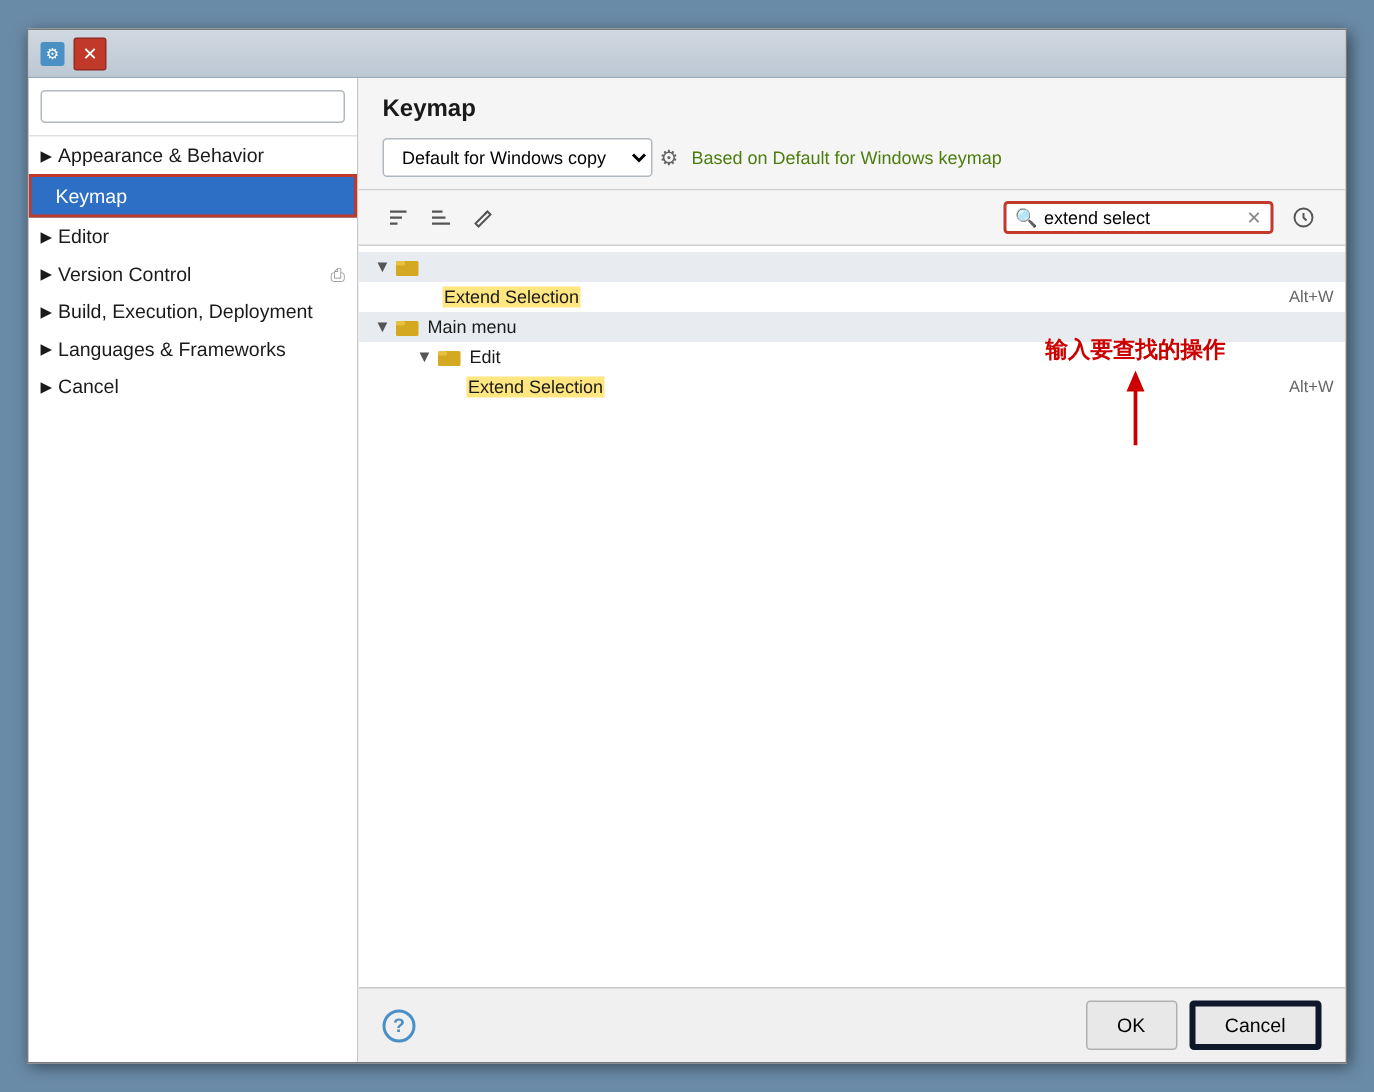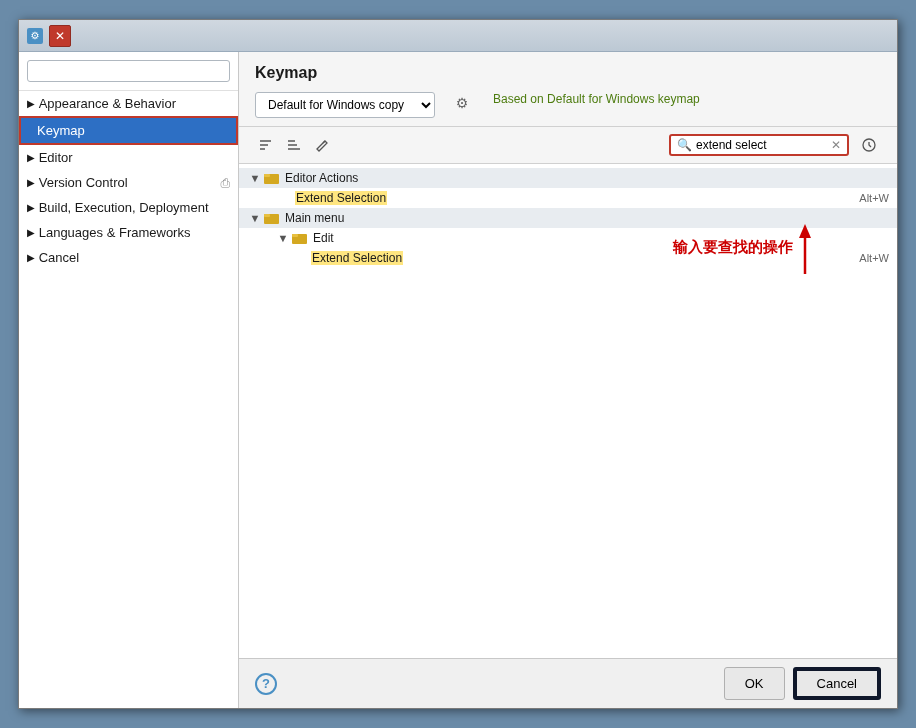--- a/index.html
+++ b/index.html
@@ -125,22 +125,22 @@
       flex-shrink: 0;
     }
     .main-title {
       font-size: 16px;
       font-weight: bold;
       color: #1a1a1a;
       margin-bottom: 10px;
     }
     .keymap-bar {
       display: flex;
-      align-items: flex-start;
-      gap: 16px;
+      align-items: center;
+      gap: 0;
       margin-bottom: 0;
     }
     .keymap-select {
       padding: 4px 8px;
       border: 1px solid #b0b8c0;
       border-radius: 3px;
       font-size: 12px;
       background: white;
       cursor: pointer;
       min-width: 180px;
@@ -397,39 +397,38 @@
         <div class="search-history-btn" title="History">
           <svg width="14" height="14" viewBox="0 0 14 14">
             <circle cx="7" cy="7" r="6" fill="none" stroke="#555" stroke-width="1.3"></circle>
             <path d="M7 4 L7 7 L9 9" fill="none" stroke="#555" stroke-width="1.3"></path>
           </svg>
         </div>
       </div>
 
       <div style="flex:1; display:flex; flex-direction:column; overflow:hidden; position:relative;">
 
-        <div style="position:absolute; right:80px; top:60px; display:flex; align-items:center; pointer-events:none; z-index:10;">
+        <div style="position:absolute; right:80px; top:60px; display:flex; flex-direction:column; align-items:center; pointer-events:none; z-index:10;">
           <span style="color:#cc0000; font-size:15px; font-weight:bold; white-space:nowrap; margin-bottom:4px;">输入要查找的操作</span>
           <svg width="24" height="50" viewBox="0 0 24 50">
             <line x1="12" y1="50" x2="12" y2="8" stroke="#cc0000" stroke-width="2.5"></line>
             <polygon points="12,0 6,14 18,14" fill="#cc0000"></polygon>
           </svg>
         </div>
 
         <div class="tree-content">
 
           <div class="tree-row group-header">
             <span class="expand-arrow">▼</span>
             <span class="folder-icon">
               <svg width="16" height="14" viewBox="0 0 16 14">
                 <rect x="0" y="3" width="15" height="10" rx="1" fill="#d4a820"></rect>
                 <rect x="0" y="3" width="6" height="3" rx="1" fill="#e8c040"></rect>
               </svg>
             </span>
-            <span class="label">Editor Actions</span>
           </div>
 
           <div class="tree-row sub-item">
             <span class="label">
               <span style="background:#ffe680; padding:0 1px;">Extend Selection</span>
             </span>
             <span class="shortcut">Alt+W</span>
           </div>
 
           <div class="tree-row group-header">

